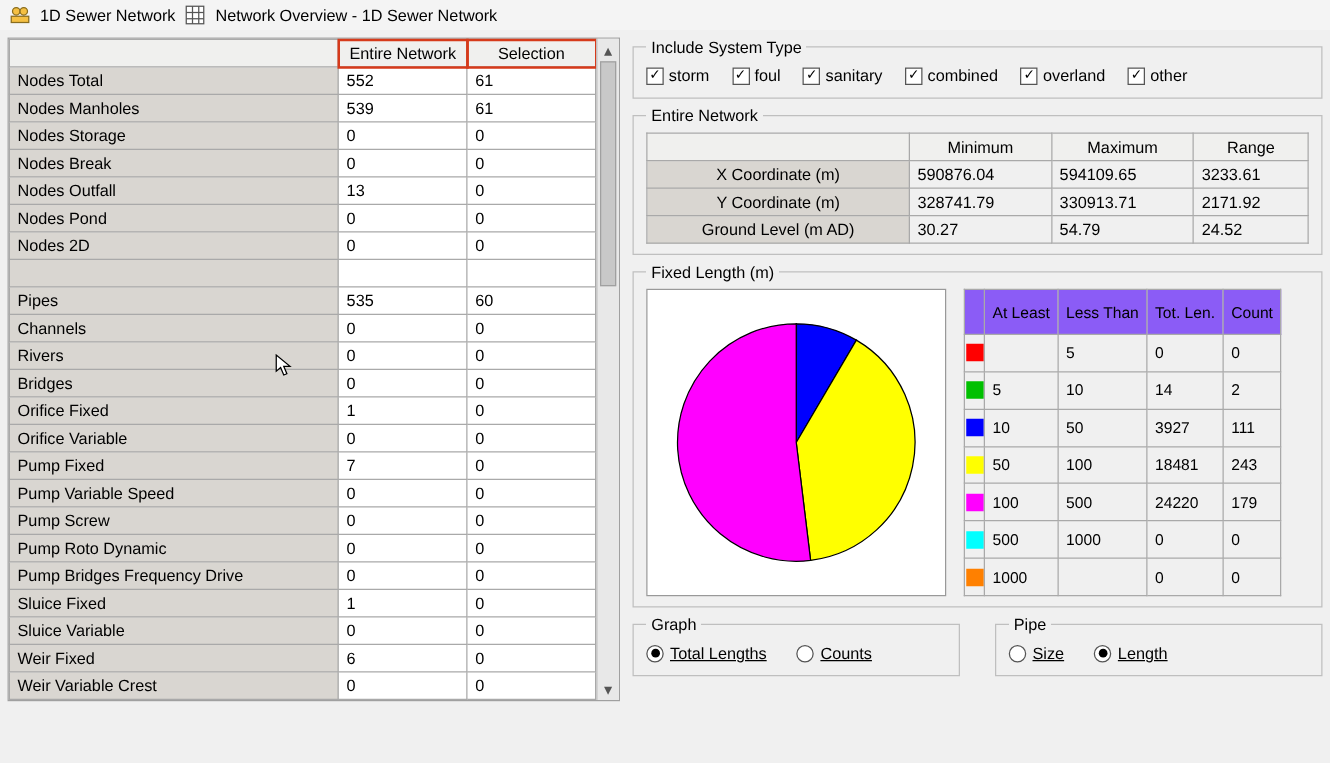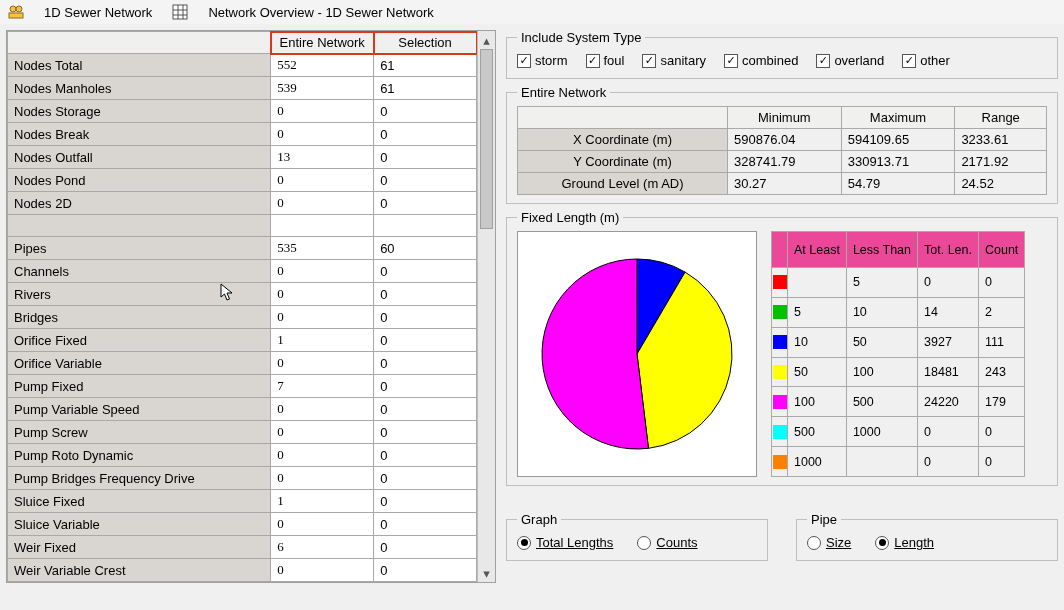--- a/index.html
+++ b/index.html
@@ -10,21 +10,21 @@
     background: #f0f0f0;
     color: #000;
     width: 1064px;
     height: 610px;
     overflow: hidden;
   }
   .titlebar {
     padding: 4px 8px;
     display: flex;
     align-items: center;
-    gap: 20px;
+    gap: 8px;
     background: #f4f4f4;
   }
   .titlebar .icon { width: 16px; height: 16px; display: inline-flex; align-items: center; justify-content: center; }
   .main {
     display: flex;
     padding: 6px 6px 0 6px;
   }
   .left {
     width: 490px;
     border: 1px solid #a0a0a0;
@@ -47,21 +47,21 @@
     text-align: center;
   }
   .stats thead th.highlight {
     outline: 2px solid #d63a1a;
     outline-offset: -1px;
   }
   .stats tbody td:first-child {
     background: #d9d6d1;
     width: 256px;
   }
-  .stats tbody td:nth-child(2) { width: 100px; font-family: Liberation Serif, serif; }
+  .stats tbody td:nth-child(2) { width: 100px; }
   .stats tbody td:nth-child(3) { width: 100px; }
   .stats tbody tr.spacer td { height: 22px; }
   .vscroll {
     width: 18px;
     background: #e8e8e8;
     border-left: 1px solid #bdbdbd;
     position: relative;
   }
   .vscroll .up, .vscroll .down {
     height: 18px; display:flex; align-items:center; justify-content:center;
@@ -117,25 +117,25 @@
   .pipe-table {
     border-collapse:collapse;
     font-size:12.5px;
   }
   .pipe-table th, .pipe-table td {
     border:1px solid #a9a9a9;
     padding:3px 6px;
     text-align:left;
     font-weight:normal;
   }
-  .pipe-table thead th { background:#ec4899; text-align:left; height:36px; }
+  .pipe-table thead th { background:#8b5cf6; text-align:left; height:36px; }
   .pipe-table .swatch-cell { width:16px; padding:0; }
   .swatch { width:14px; height:14px; display:block; margin:0 auto;}
 
-  .graph-pipe-row { display:flex; gap:28px;margin-top:20px; }
+  .graph-pipe-row { display:flex; gap:28px; }
   .radio-row { display:flex; gap:24px; padding:2px 0;text-decoration:underline; }
   .radio {
     width:14px; height:14px; border:1px solid #555; border-radius:50%;
     display:inline-flex; align-items:center; justify-content:center; background:#fff;
   }
   .radio .dot { width:7px; height:7px; border-radius:50%; background:#000; }
   .radio-label { display:flex; align-items:center; gap:5px; }
 
   .cursor {
     position:absolute; width:16px; height:20px; pointer-events:none;

